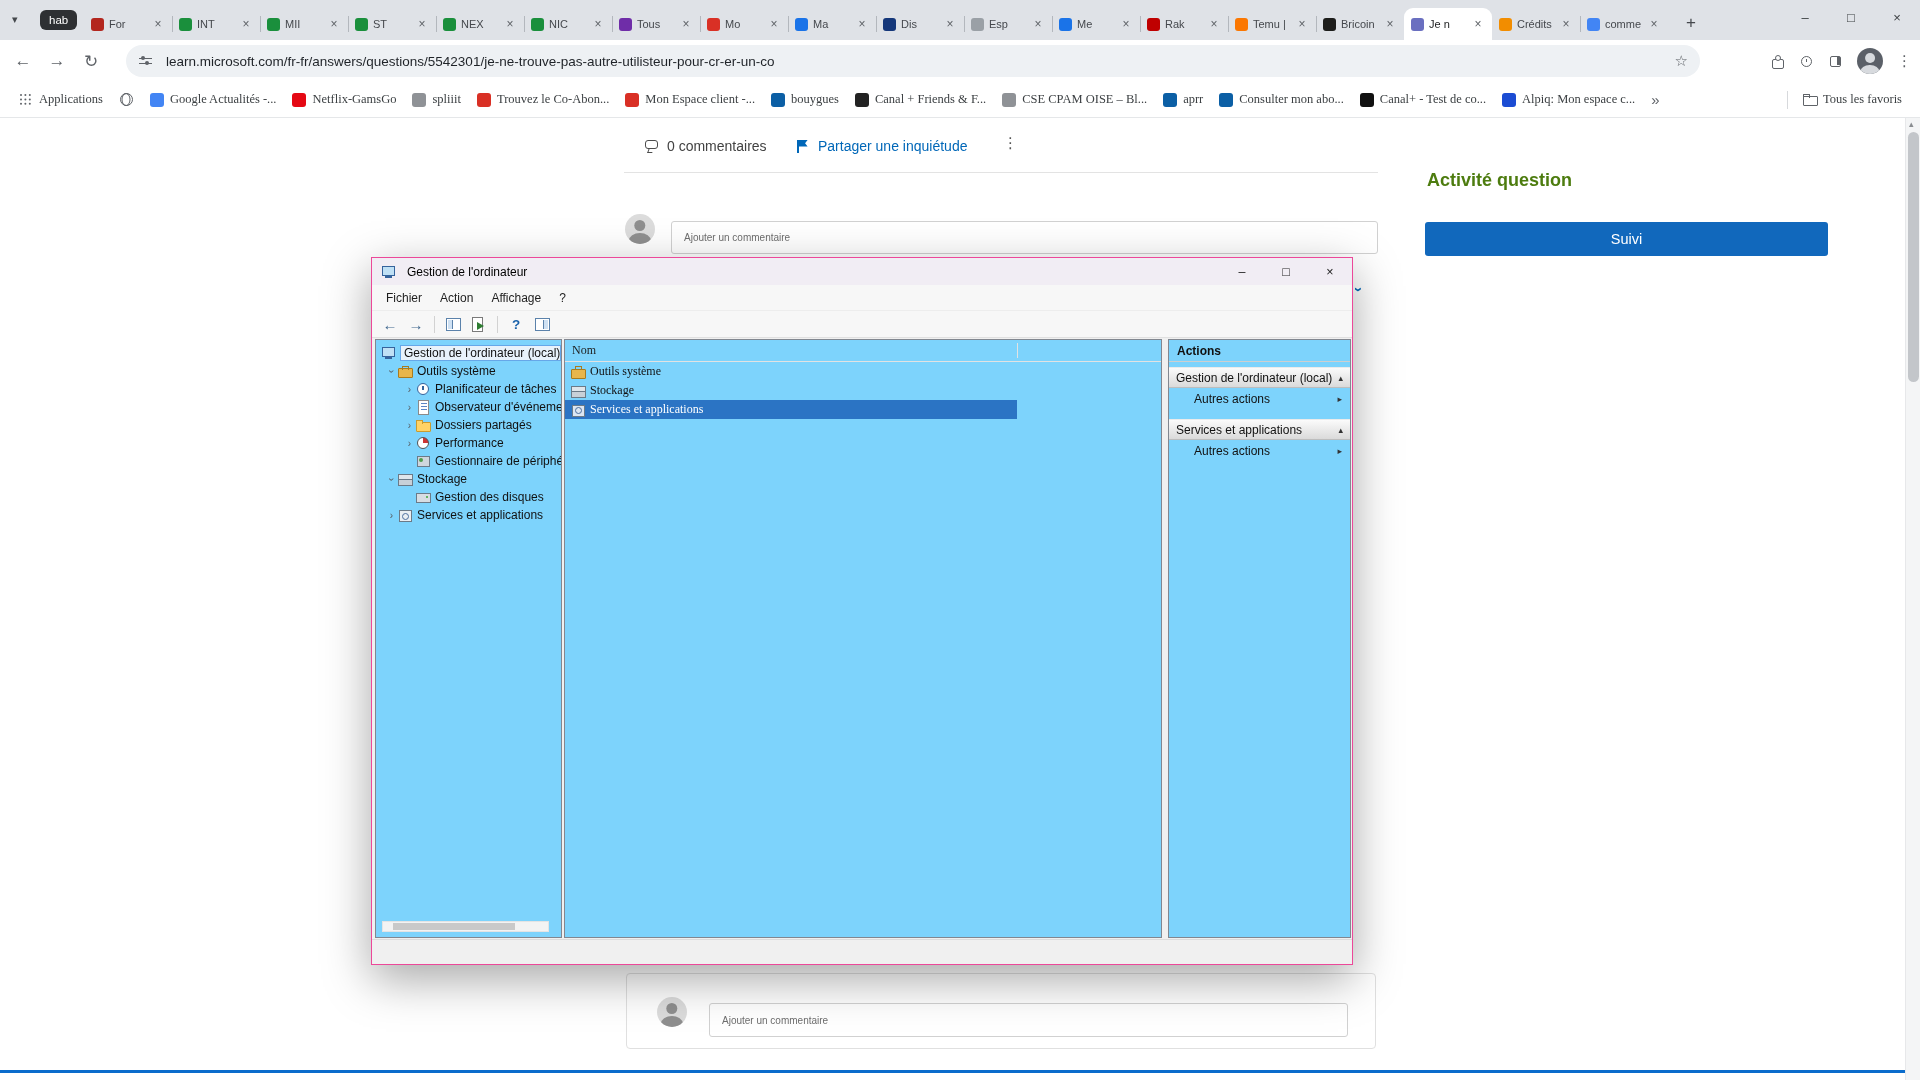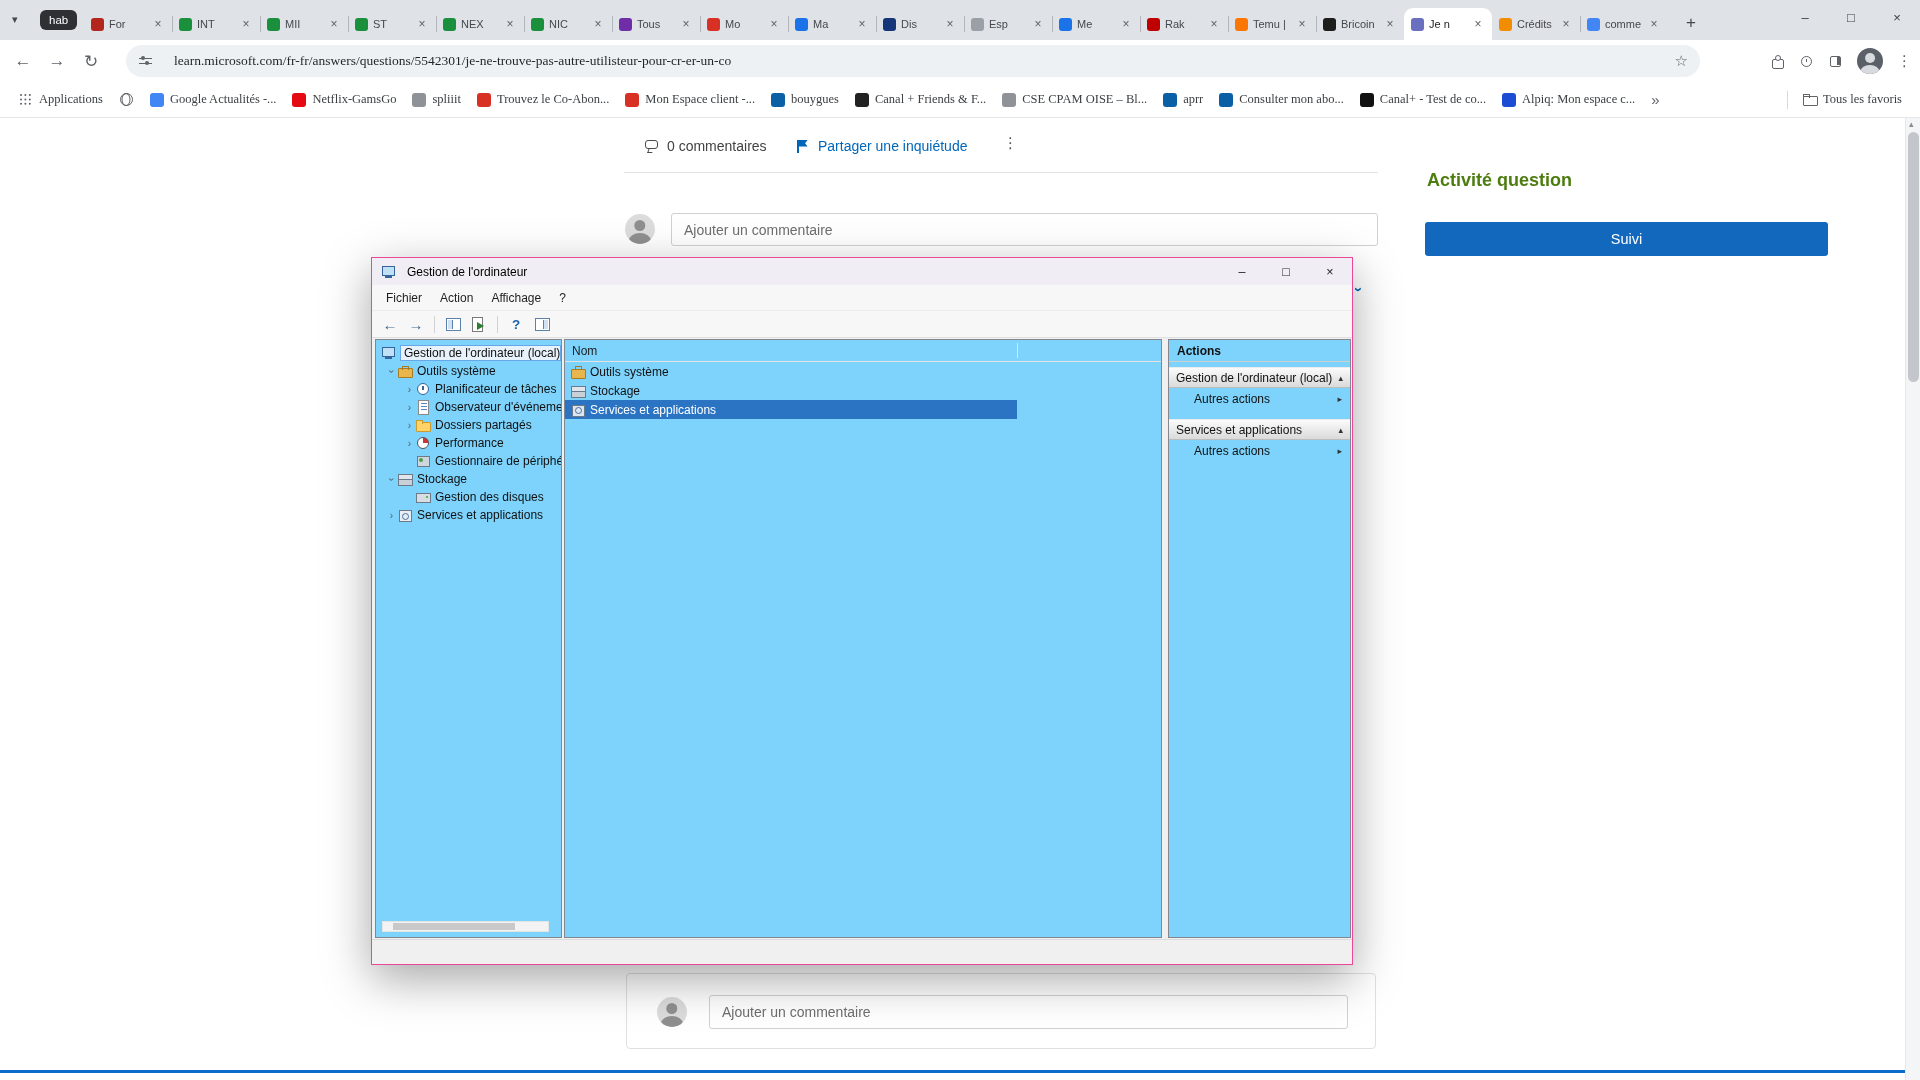--- a/index.html
+++ b/index.html
@@ -19,21 +19,21 @@
   .tlbl{flex:1;margin:0 5px;font-size:11px;white-space:nowrap;overflow:hidden;}
   .tx{font-size:12px;color:#5f6368;flex:none;width:14px;height:14px;line-height:14px;text-align:center;border-radius:50%;}
   .newtab{position:absolute;left:1678px;top:11px;width:26px;height:26px;font-size:17px;color:#45484d;text-align:center;line-height:24px;border-radius:50%;}
   .wincontrols{position:absolute;right:0;top:0;height:34px;display:flex;}
   .wc{width:46px;height:34px;display:flex;align-items:center;justify-content:center;font-size:13px;color:#3c4043;}
 
   
   .navbar{position:absolute;left:0;top:40px;width:1920px;height:42px;background:#fff;display:flex;align-items:center;padding-left:6px;z-index:30;}
   .nav-ic{width:34px;height:34px;display:flex;align-items:center;justify-content:center;font-size:17px;color:#5f6368;border-radius:50%;flex:none;}
   .omnibox{position:absolute;left:126px;top:5px;width:1574px;height:32px;background:#eef1f4;border-radius:16px;display:flex;align-items:center;padding:0 12px;}
-  .url{flex:1;border:none;background:transparent;font-size:13.5px;color:#1f2328;margin-left:19px;outline:none;font-family:Liberation Serif, serif;}
+  .url{flex:1;border:none;background:transparent;font-size:13.5px;color:#1f2328;margin-left:11px;outline:none;font-family:Liberation Sans, sans-serif;}
   .ob-star{font-size:15px;color:#5f6368;}
   .right-icons{position:absolute;right:8px;top:4px;display:flex;align-items:center;height:34px;gap:14px;}
   .kebab{font-size:15px;color:#5f6368;}
 
   
   .ci{position:relative;display:inline-block;width:15px;height:15px;flex:none;}
   .ic-tune::before{content:"";position:absolute;left:1px;right:1px;top:4px;height:1.5px;background:#5f6368;box-shadow:0 5px 0 #5f6368;}
   .ic-tune::after{content:"";position:absolute;top:2.5px;left:3px;width:4px;height:4px;border-radius:50%;background:#5f6368;box-shadow:4px 5px 0 #5f6368;}
   .ic-puzzle::before{content:"";position:absolute;left:2px;top:5px;width:10px;height:8px;border:1.5px solid #5f6368;border-radius:2px;}
   .ic-puzzle::after{content:"";position:absolute;left:5px;top:1.5px;width:4px;height:4px;border:1.5px solid #5f6368;border-radius:50%;background:#fff;}
@@ -65,21 +65,21 @@
   .avatar::before{content:"";position:absolute;left:50%;top:20%;width:38%;height:38%;transform:translateX(-50%);border-radius:50%;background:#8f8f8f;}
   .avatar::after{content:"";position:absolute;left:50%;top:64%;width:74%;height:52%;transform:translateX(-50%);border-radius:50%;background:#8f8f8f;}
   .avatar.dark{background:#5b6068;}
   .avatar.dark::before,.avatar.dark::after{background:#d7dade;}
 
   
   .pg{position:absolute;font-size:14px;color:#424242;}
   .pg-row{display:flex;align-items:center;gap:8px;}
   .pg-link{color:var(--link);}
   .divider{position:absolute;background:#e3e3e3;height:1px;}
-  .ms-input{border:1px solid #d1d1d1;border-radius:3px;font-size:14px;color:#333;padding:0 12px;background:#fff;outline:none;font-family:inherit;position:absolute;}
+  .ms-input{border:1px solid #d1d1d1;border-radius:3px;font-size:10px;color:#333;padding:0 12px;background:#fff;outline:none;font-family:inherit;position:absolute;margin-top:8px;}
   .ms-input::placeholder{color:#6e6e6e;}
   .act-title{position:absolute;font-size:18px;font-weight:700;color:#4d7c0f;}
   .suivi{position:absolute;background:var(--follow);color:#fff;border:none;border-radius:3px;font-size:14.5px;font-family:inherit;cursor:pointer;}
   .bottom-panel{position:absolute;border:1px solid #e0e0e0;border-radius:4px;background:#fff;}
   .footline{position:absolute;left:0;top:1070px;width:1920px;height:3px;background:var(--accent);}
   .pgchev{position:absolute;left:1357px;top:281px;color:var(--link);font-size:15px;font-weight:bold;transform:rotate(90deg);z-index:5;}
   .vscroll{position:absolute;right:0;top:118px;width:15px;height:962px;background:#f4f5f6;border-left:1px solid #e7e8ea;z-index:25;}
   .vthumb{position:absolute;left:2px;top:14px;width:11px;height:250px;background:#c3c6ca;border-radius:6px;}
   .vup{position:absolute;left:3px;top:1px;font-size:9px;color:#8a8d91;}
 
@@ -284,21 +284,21 @@
             <span class="tchev">›</span>
             <span class="tico ic-services"></span>
             <span class="tlabel">Services et applications</span>
           </div>
         </div>
         <div class="hscroll">
           <div class="hthumb"></div>
         </div>
       </div>
 
-      <div class="pane" style="left:192px;top:1px;width:598px;bottom:1px;">
+      <div class="pane" style="left:192px;top:1px;width:598px;bottom:1px;font-family:Liberation Serif, serif;">
         <div class="lp-hdr">
           <span>Nom</span>
           <span class="col-sep"></span>
         </div>
         <div class="lrow">
           <span class="tico ic-tools"></span>
           <span>Outils système</span>
         </div>
         <div class="lrow">
           <span class="tico ic-storage"></span>

